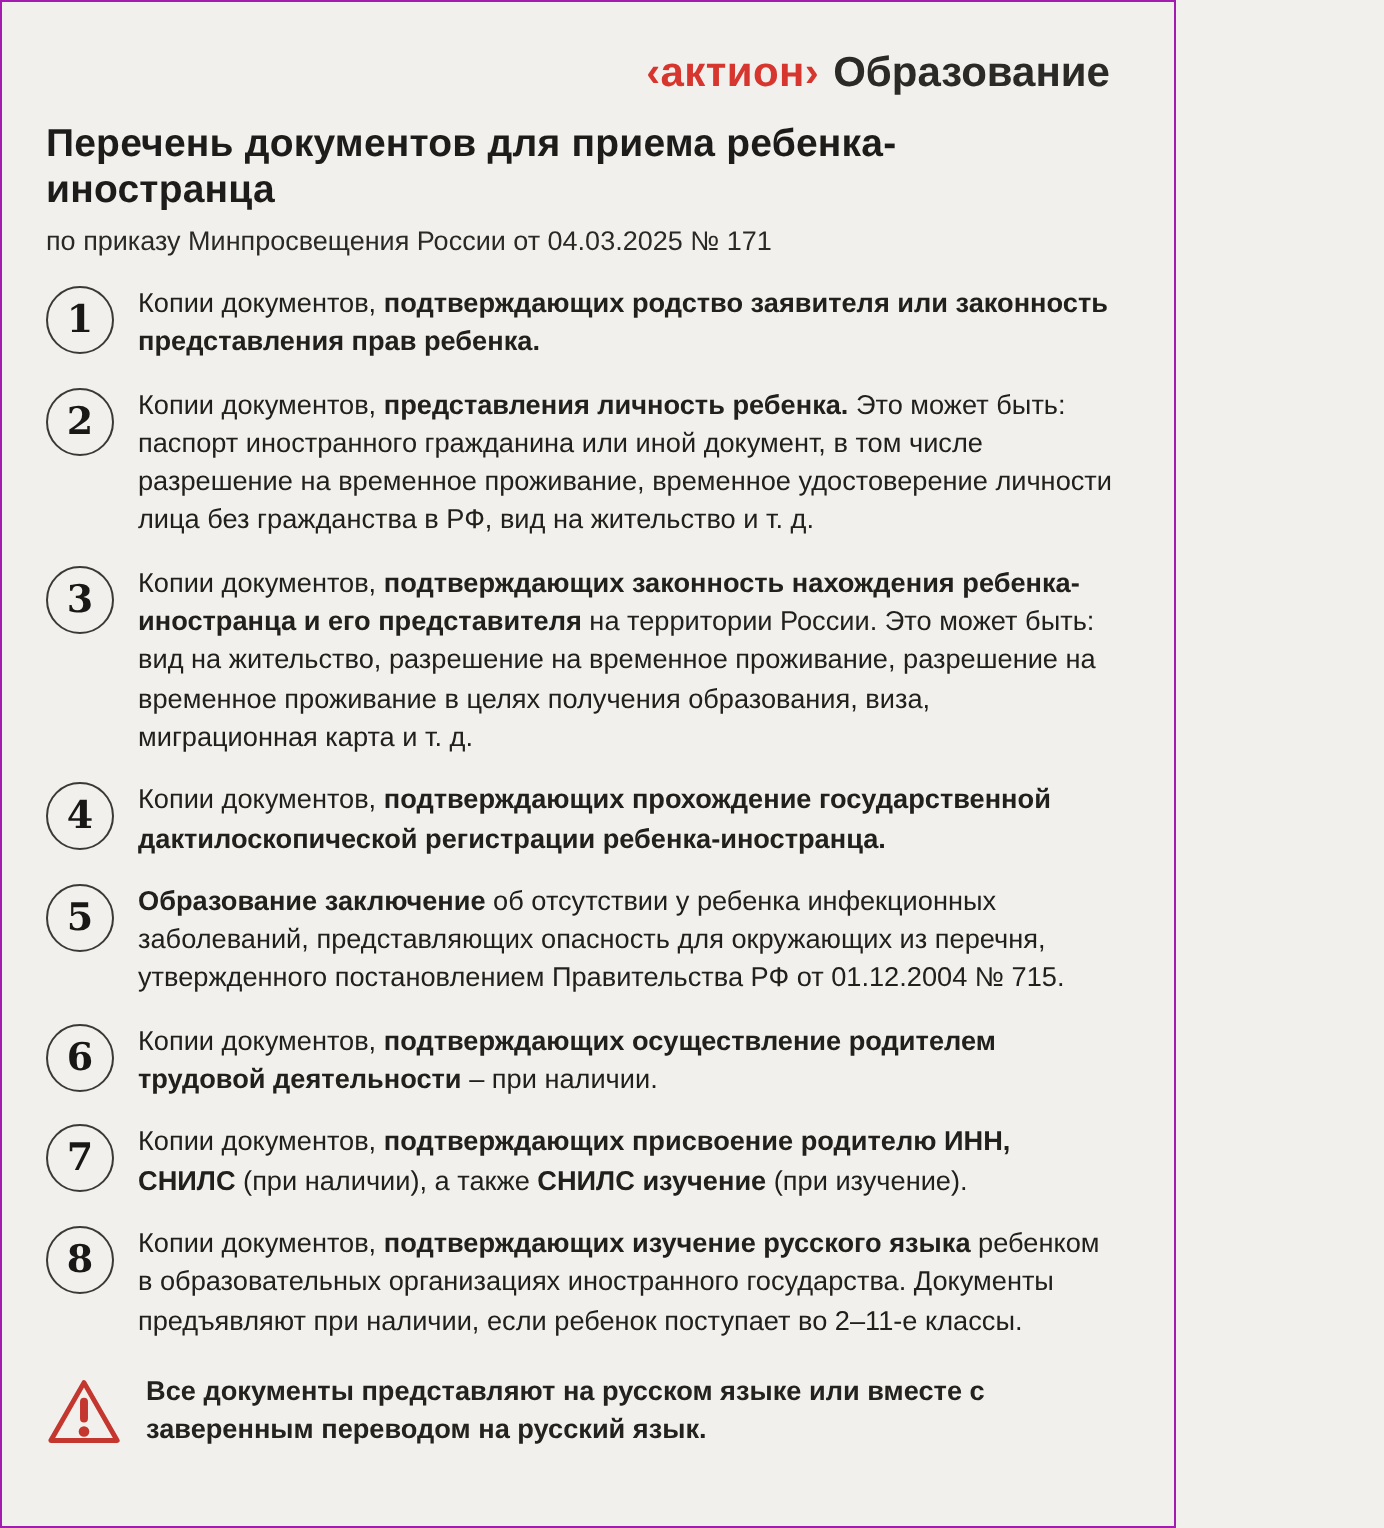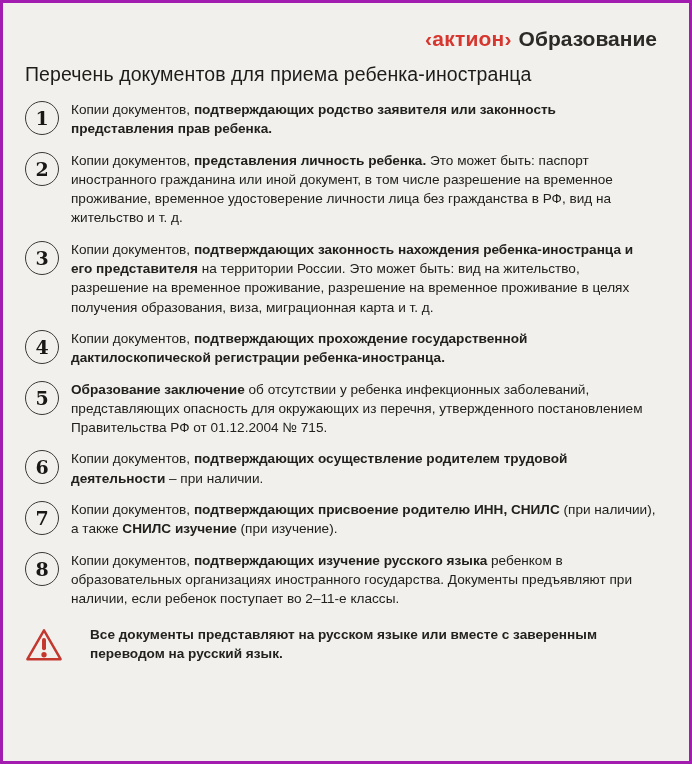--- a/index.html
+++ b/index.html
@@ -4,24 +4,24 @@
 <style>
   * { margin: 0; padding: 0; box-sizing: border-box; }
   html, body { width: 692px; height: 764px; }
   body {
     font-family: "Liberation Sans", sans-serif;
     background: #f1f0ed;
     color: #21201d;
     overflow: hidden;
   }
   .page {
-    width: 692px;
+    width: 588px;
     height: 764px;
     padding: 24px 30px 0 22px;
-    border: 3px solid #a21caf;
+    border: 1px solid #a21caf;
   }
   
   .brand {
     display: flex;
     justify-content: flex-end;
     align-items: baseline;
     gap: 7px;
     padding-right: 2px;
   }
   .brand-primary {
@@ -32,21 +32,21 @@
   }
   .brand-secondary {
     color: #2b2a27;
     font-weight: 600;
     font-size: 21px;
   }
   
   .title {
     margin-top: 12px;
     font-size: 19.5px;
-    font-weight: 400;
+    font-weight: 700;
     letter-spacing: 0.1px;
     color: #1d1c1a;
   }
   .subtitle {
     margin-top: 6px;
     font-size: 13.5px;
     font-weight: 500;
     color: #2a2926;
   }
   
@@ -78,21 +78,21 @@
     line-height: 1.42;
     font-weight: 500;
     max-width: 586px;
   }
   .run-bold { font-weight: 800; }
   
   .warning {
     margin-top: 16px;
     display: flex;
     align-items: flex-start;
-    gap: 27px;
+    gap: 12px;
   }
   .warning-icon { flex: 0 0 auto; width: 38px; height: 36px; margin-top: 2px; }
   .warning-texts { max-width: 586px; }
   .warning-p {
     font-size: 13.6px;
     line-height: 1.42;
     font-weight: 800;
     color: #23221f;
   }
   .warning-p + .warning-p { margin-top: 15px; }
@@ -101,20 +101,21 @@
 <body>
 
 <div class="page">
 
   <div class="brand">
     <span class="brand-primary">‹актион›</span>
     <span class="brand-secondary">Образование</span>
   </div>
 
   <h1 class="title">Перечень документов для приема ребенка-иностранца</h1>
+  <div class="subtitle">по приказу Минпросвещения России от 04.03.2025 № 171</div>
 
   <ul class="doc-list">
 
     <li class="item">
       <span class="num-circle">1</span>
       <p class="item-text"><span>Копии документов, </span><span class="run-bold">подтверждающих родство заявителя или законность представления прав ребенка.</span></p>
     </li>
 
     <li class="item">
       <span class="num-circle">2</span>

